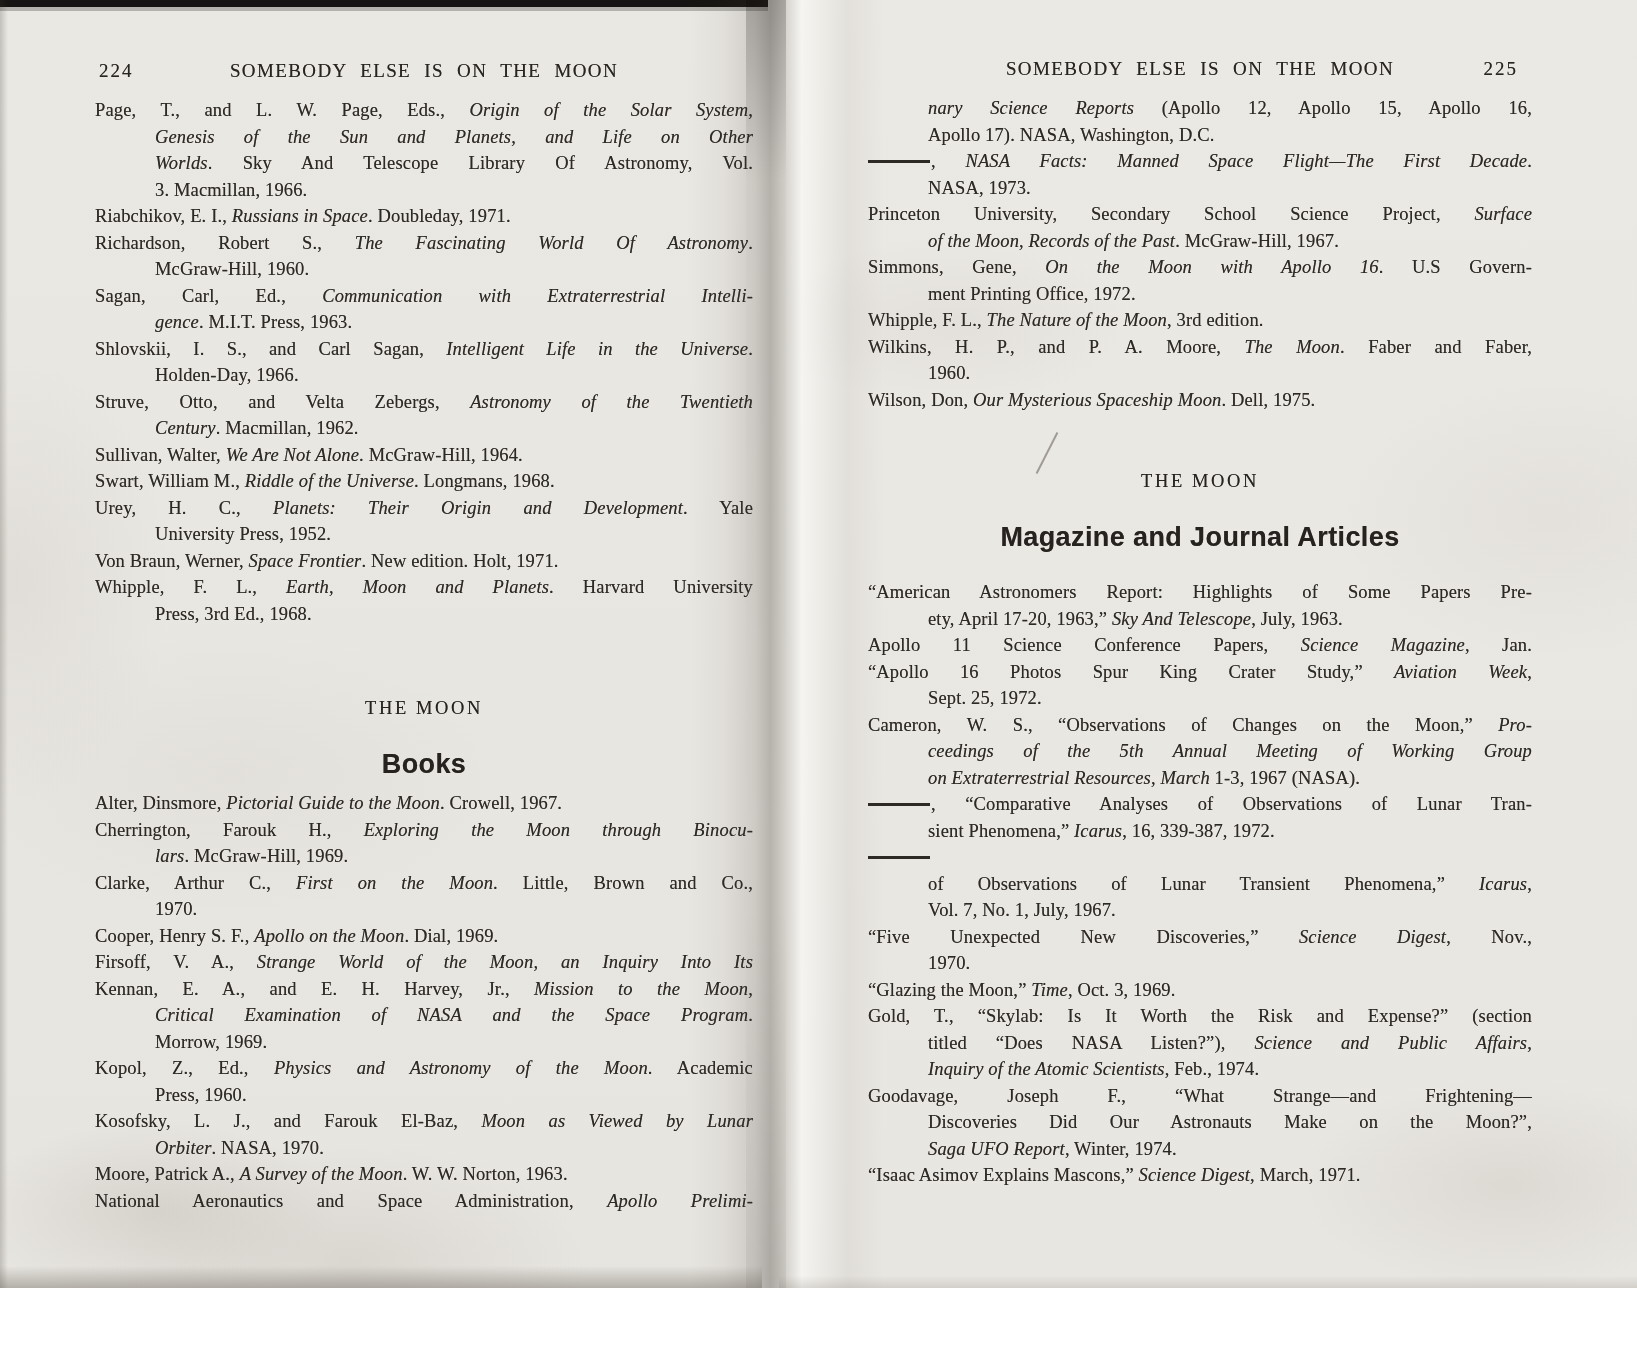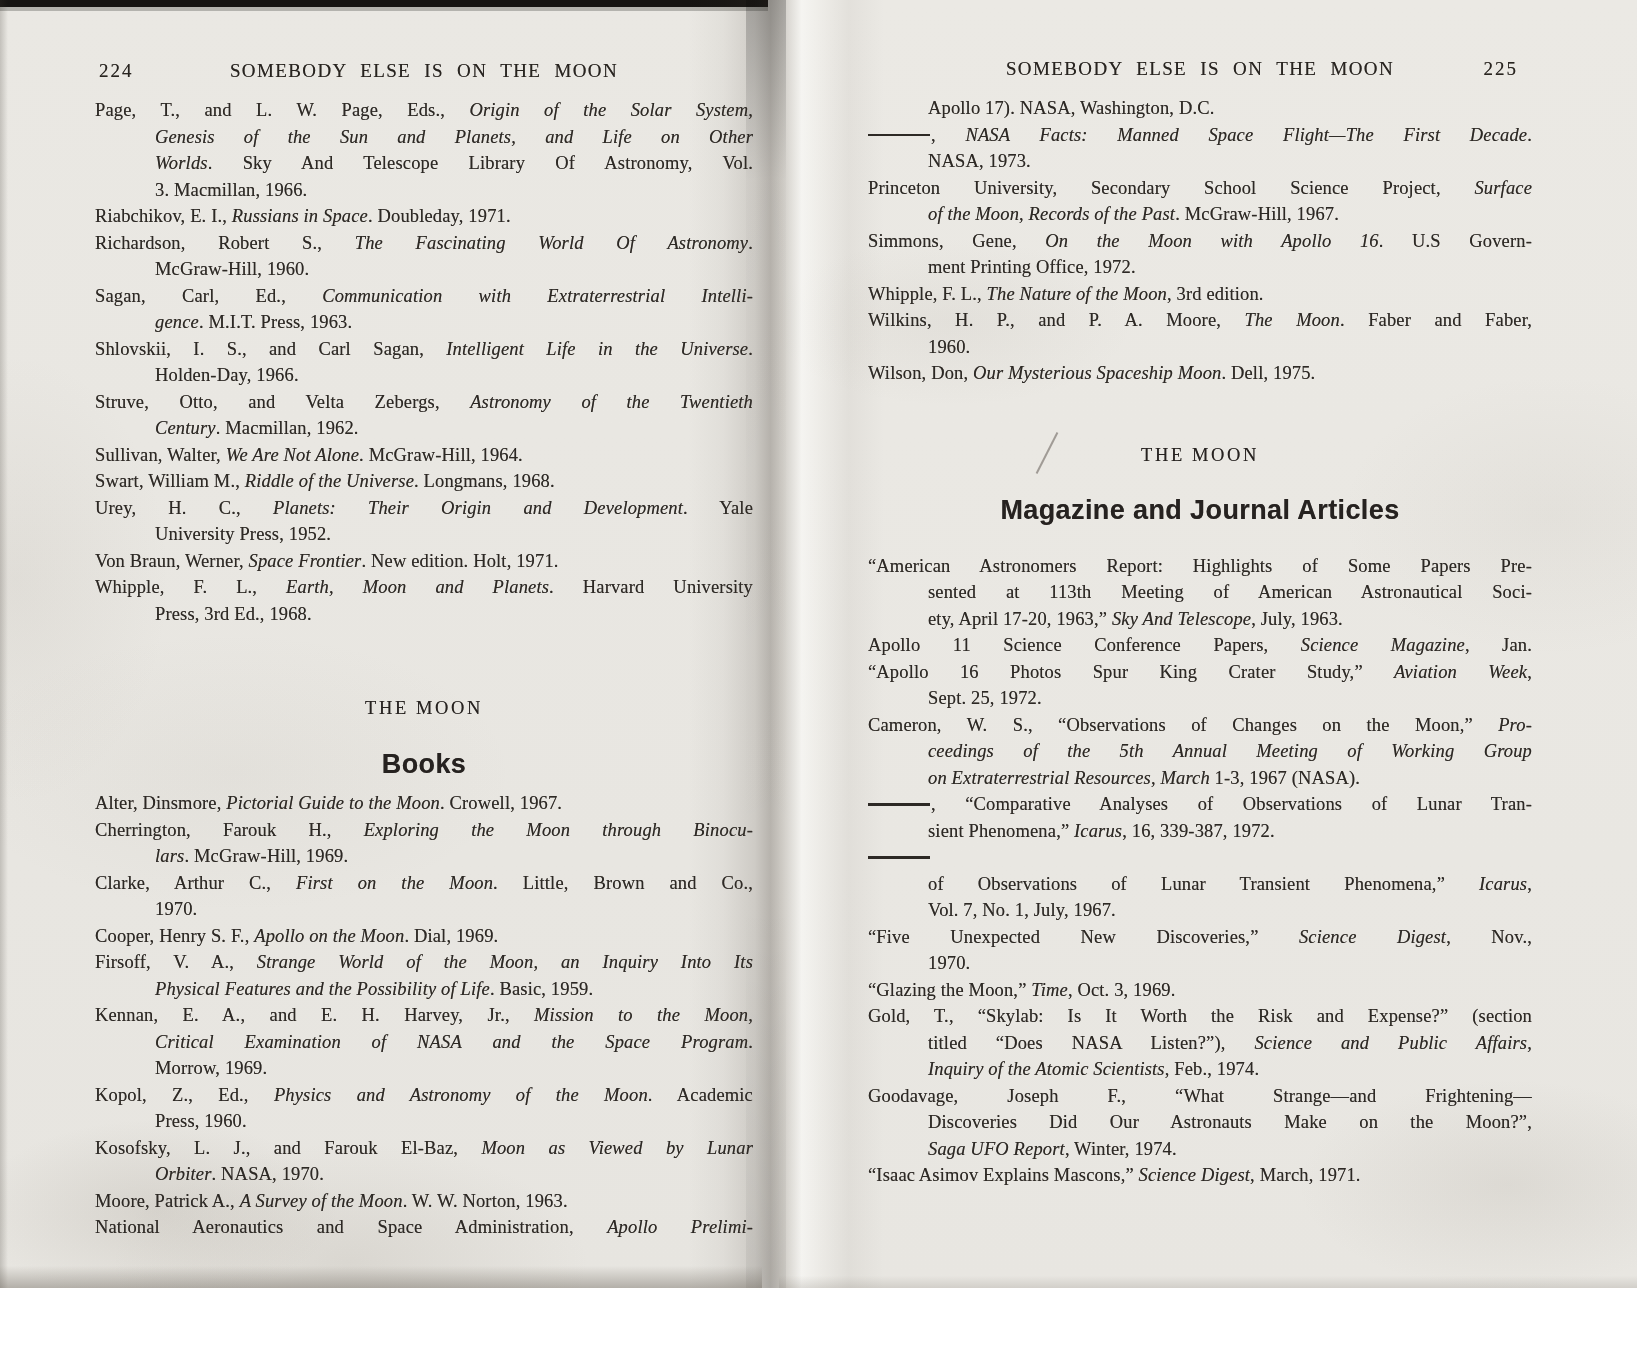--- a/index.html
+++ b/index.html
@@ -132,21 +132,20 @@
           </div>
           <div class="entry">
             <div class="line just"><span>Clarke, Arthur C., </span><em>First on the Moon</em><span>. Little, Brown and Co.,</span></div>
             <div class="line ind"><span>1970.</span></div>
           </div>
           <div class="entry">
             <div class="line"><span>Cooper, Henry S. F., </span><em>Apollo on the Moon</em><span>. Dial, 1969.</span></div>
           </div>
           <div class="entry">
             <div class="line just"><span>Firsoff, V. A., </span><em>Strange World of the Moon, an Inquiry Into Its</em></div>
-            <div class="line ind"><em>Physical Features and the Possibility of Life</em><span>. Basic, 1959.</span></div>
           </div>
           <div class="entry">
             <div class="line just"><span>Kennan, E. A., and E. H. Harvey, Jr., </span><em>Mission to the Moon,</em></div>
             <div class="line ind just"><em>Critical Examination of NASA and the Space Program</em><span>.</span></div>
             <div class="line ind"><span>Morrow, 1969.</span></div>
           </div>
           <div class="entry">
             <div class="line just"><span>Kopol, Z., Ed., </span><em>Physics and Astronomy of the Moon</em><span>. Academic</span></div>
             <div class="line ind"><span>Press, 1960.</span></div>
           </div>
@@ -165,20 +164,21 @@
   </div>
 
   <div class="page page-right">
     <div class="content content-right">
       <div class="running-head">
         <span>SOMEBODY ELSE IS ON THE MOON</span>
         <span class="pagenum-right">225</span>
       </div>
       <div class="entries">
           <div class="entry">
+            <div class="line ind just"><em>nary Science Reports</em><span> (Apollo 12, Apollo 15, Apollo 16,</span></div>
             <div class="line ind"><span>Apollo 17). NASA, Washington, D.C.</span></div>
           </div>
           <div class="entry">
             <div class="line just"><span class="dashrule" style="width: 62px;"></span><span>, </span><em>NASA Facts: Manned Space Flight—The First Decade</em><span>.</span></div>
             <div class="line ind"><span>NASA, 1973.</span></div>
           </div>
           <div class="entry">
             <div class="line just"><span>Princeton University, Secondary School Science Project, </span><em>Surface</em></div>
             <div class="line ind"><em>of the Moon, Records of the Past</em><span>. McGraw-Hill, 1967.</span></div>
           </div>
@@ -195,21 +195,20 @@
           </div>
           <div class="entry">
             <div class="line"><span>Wilson, Don, </span><em>Our Mysterious Spaceship Moon</em><span>. Dell, 1975.</span></div>
           </div>
         </div>
       <div class="section-heading">THE MOON</div>
       <div class="subsection-heading">Magazine and Journal Articles</div>
       <div class="entries second">
           <div class="entry">
             <div class="line just"><span>“American Astronomers Report: Highlights of Some Papers Pre-</span></div>
-            <div class="line ind just"><span>sented at 113th Meeting of American Astronautical Soci-</span></div>
             <div class="line ind"><span>ety, April 17-20, 1963,” </span><em>Sky And Telescope</em><span>, July, 1963.</span></div>
           </div>
           <div class="entry">
             <div class="line just"><span>Apollo 11 Science Conference Papers, </span><em>Science Magazine</em><span>, Jan.</span></div>
           </div>
           <div class="entry">
             <div class="line just"><span>“Apollo 16 Photos Spur King Crater Study,” </span><em>Aviation Week</em><span>,</span></div>
             <div class="line ind"><span>Sept. 25, 1972.</span></div>
           </div>
           <div class="entry">

